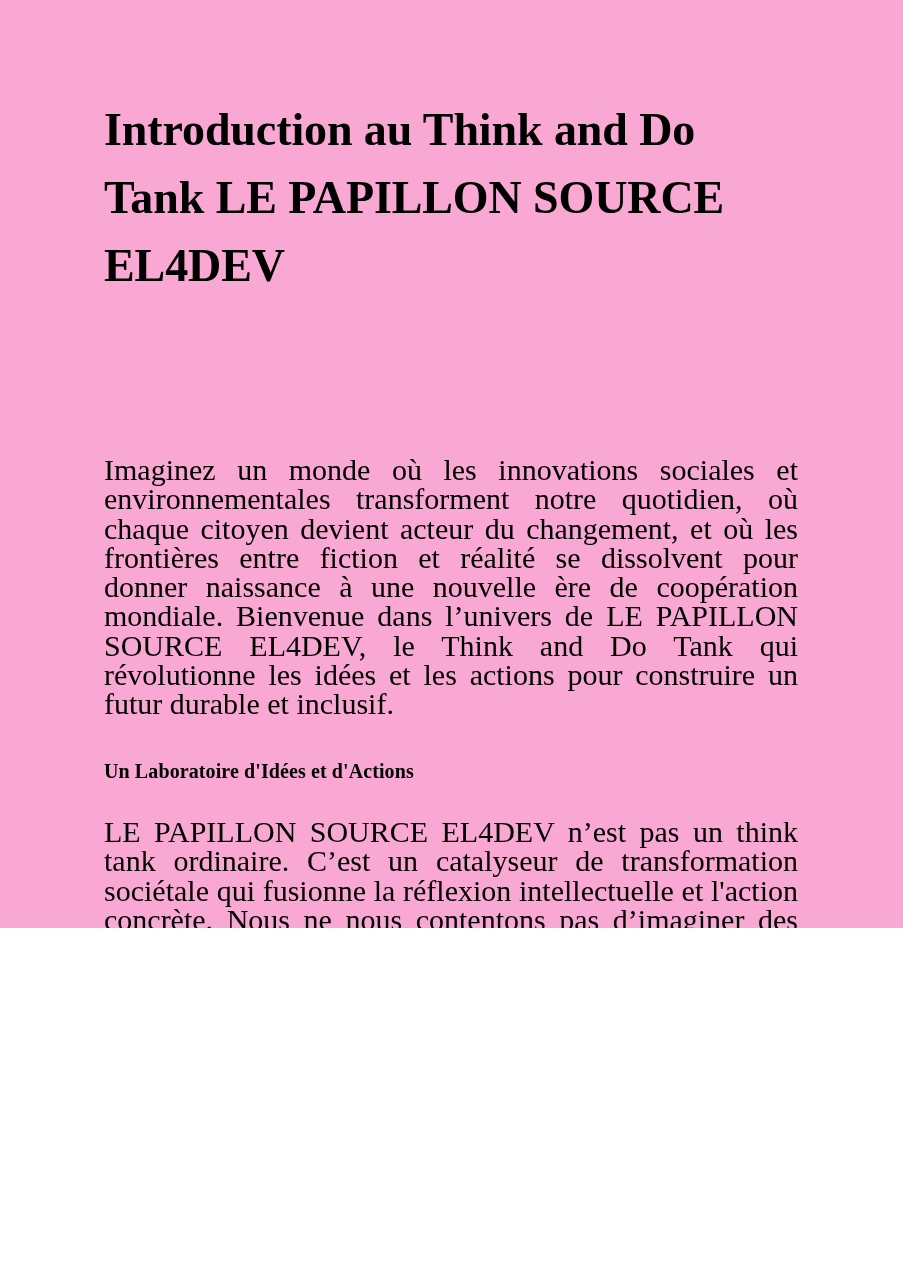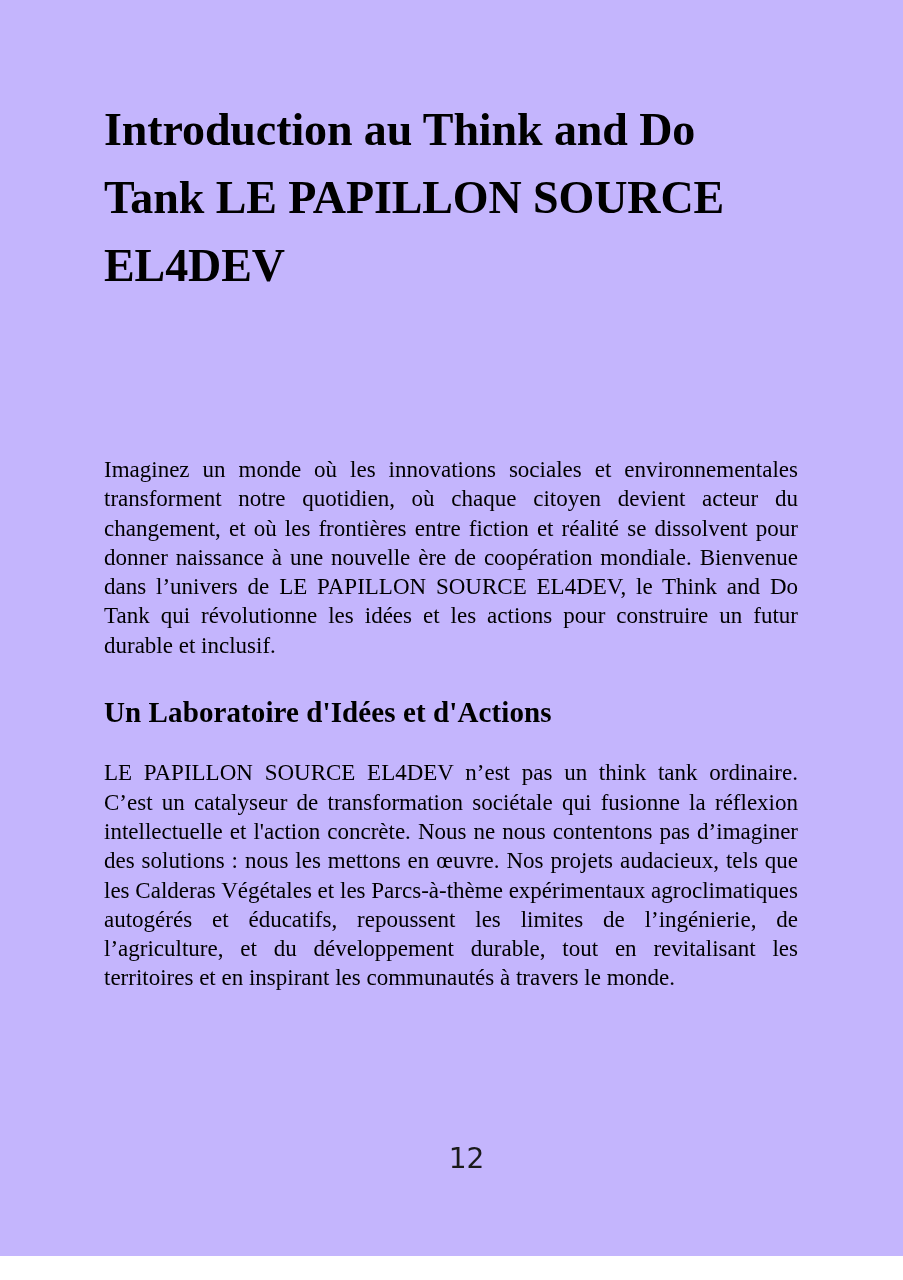--- a/index.html
+++ b/index.html
@@ -4,22 +4,22 @@
 <style>
   html, body {
     margin: 0;
     padding: 0;
     background: #ffffff;
   }
 
   .page {
     position: relative;
     width: 903px;
-    height: 1256px;
-    background: #c4b5fd;
+    height: 928px;
+    background: #f9a8d4;
     overflow: hidden;
     font-family: "Liberation Serif", "DejaVu Serif", serif;
     color: #000000;
     -webkit-font-smoothing: antialiased;
   }
 
   .content {
     position: absolute;
     left: 104px;
     top: 0;
@@ -45,31 +45,31 @@
   
   .body-block {
     position: absolute;
     top: 455px;
     left: 0;
     width: 694px;
   }
 
   p.para {
     margin: 0 0 0 0;
-    font-size: 23px;
+    font-size: 30px;
     line-height: 29.3px;
     text-align: justify;
     text-justify: inter-word;
     hyphens: none;
     word-spacing: 0px;
   }
 
   h2.subhead {
     margin: 0;
-    font-size: 29px;
+    font-size: 20px;
     font-weight: bold;
     line-height: 29.3px;
     text-align: left;
     letter-spacing: 0.1px;
   }
 
   .gap-after-para { height: 38px; }
   .gap-after-head { height: 31px; }
 
   

